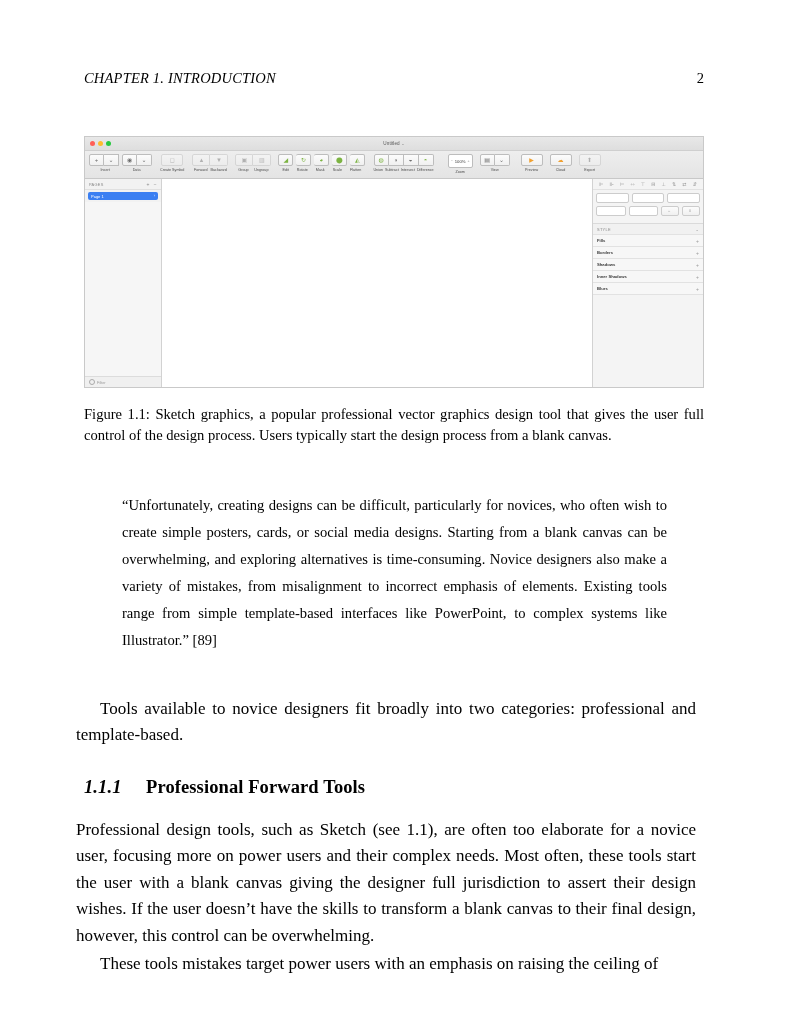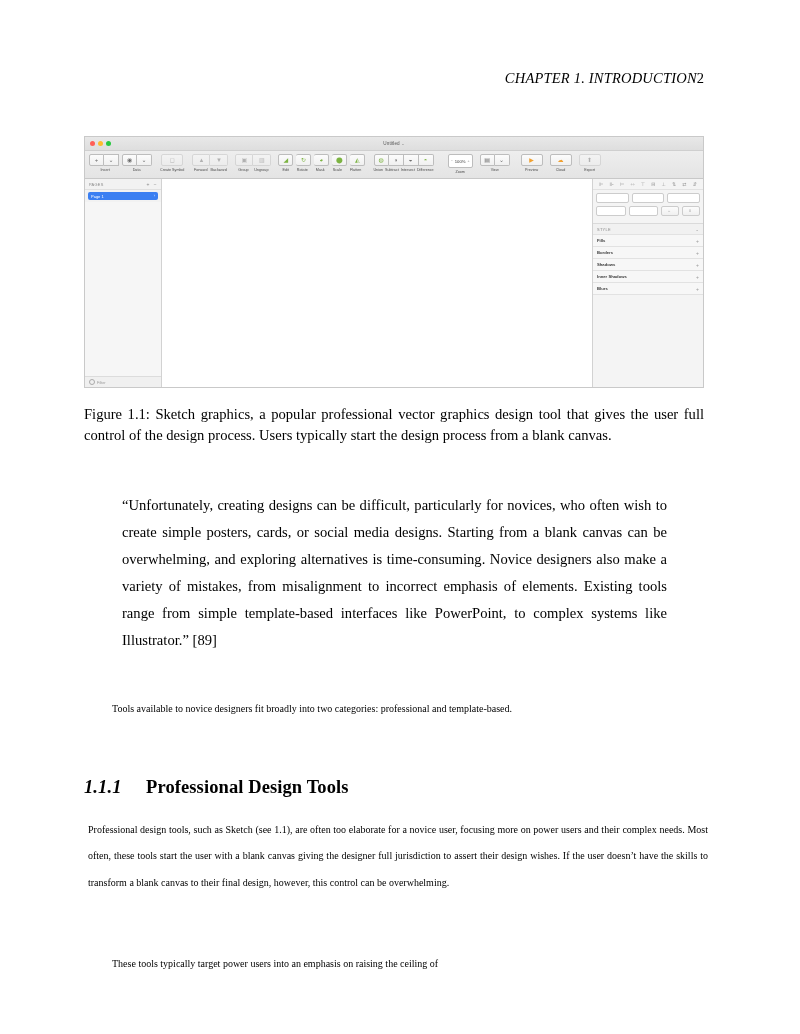--- a/index.html
+++ b/index.html
@@ -22,21 +22,21 @@
     height: 1034px;
   }
 
   
   .running-head {
     position: absolute;
     left: 84px;
     top: 70px;
     width: 620px;
     display: flex;
-    justify-content: flex-end;
+    justify-content: space-between;
     align-items: baseline;
     font-size: 14.5px;
   }
   .running-head .chap {
     font-style: italic;
     letter-spacing: 0.2px;
   }
   .running-head .pageno {
     font-style: normal;
     font-size: 14.5px;
@@ -312,23 +312,23 @@
     width: 545px;
     font-size: 14.6px;
     line-height: 27px;
     text-align: justify;
     text-align-last: left;
   }
 
   
   .para {
     position: absolute;
-    left: 88px;
+    left: 76px;
     width: 620px;
-    font-size: 10px;
+    font-size: 17px;
     line-height: 26.4px;
     text-align: justify;
     text-align-last: left;
     font-family: Liberation Serif, serif;
   }
   .para .indent { display: inline-block; width: 24px; }
   .p1 { top: 696px; }
   .p3 { top: 817px; }
   .p4 { top: 951px; }
 
@@ -622,19 +622,19 @@
       </div>
     </div>
   </div>
 
   <div class="caption">Figure 1.1: Sketch graphics, a popular professional vector graphics design tool that gives the user full control of the design process.  Users typically start the design process from a blank canvas.</div>
 
   <div class="quote">“Unfortunately, creating designs can be difficult, particularly for novices, who often wish to create simple posters, cards, or social media designs. Starting from a blank canvas can be overwhelming, and exploring alternatives is time-consuming.  Novice designers also make a variety of mistakes, from misalignment to incorrect emphasis of elements.  Existing tools range from simple template-based interfaces like PowerPoint, to complex systems like Illustrator.” [89]</div>
 
   <div class="para p1"><span class="indent"></span><span>Tools available to novice designers fit broadly into two categories:  professional and template-based.</span></div>
 
-  <div class="subhead"><span class="num">1.1.1</span><span>Professional Design Tools</span></div>
+  <div class="subhead"><span class="num">1.1.1</span><span>Professional Forward Tools</span></div>
 
   <div class="para p3">Professional design tools, such as Sketch (see 1.1), are often too elaborate for a novice user, focusing more on power users and their complex needs. Most often, these tools start the user with a blank canvas giving the designer full jurisdiction to assert their design wishes. If the user doesn’t have the skills to transform a blank canvas to their final design, however, this control can be overwhelming.</div>
 
-  <div class="para p4"><span class="indent"></span><span>These tools typically target power users into an emphasis on raising the ceiling of</span></div>
+  <div class="para p4"><span class="indent"></span><span>These tools mistakes target power users with an emphasis on raising the ceiling of</span></div>
 
 </div>
 
 </body></html>

